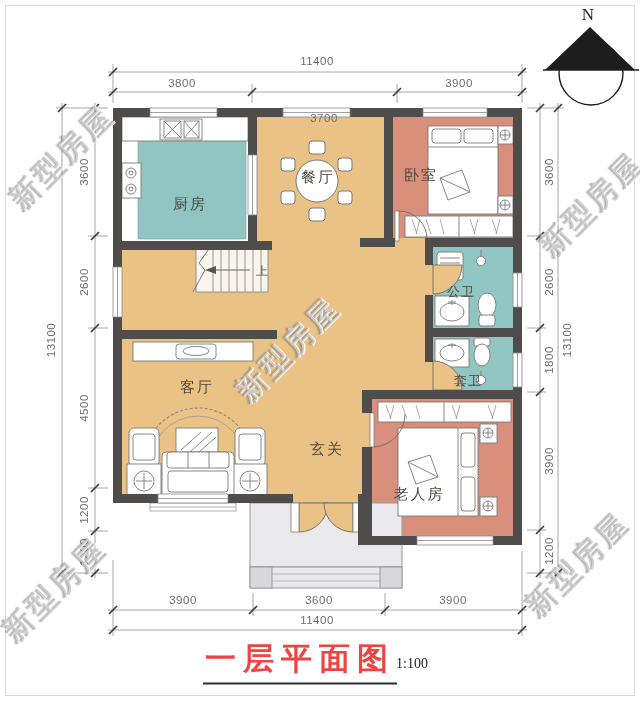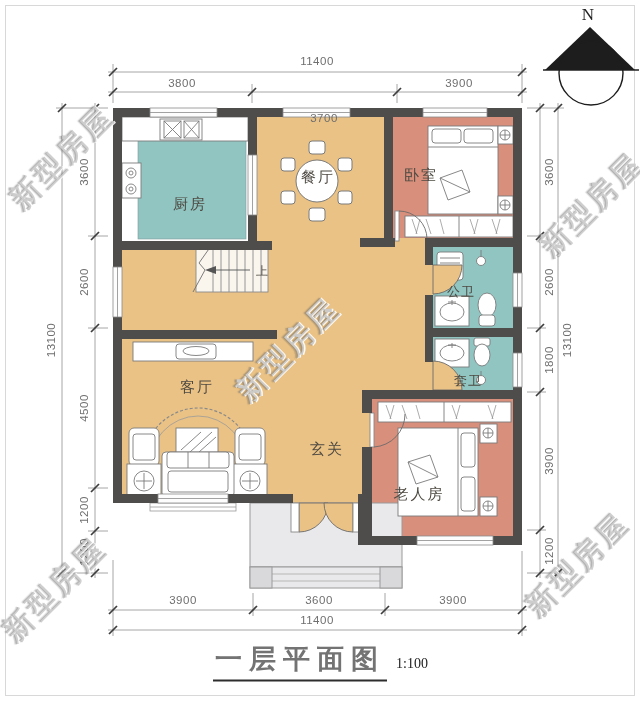--- a/index.html
+++ b/index.html
@@ -10,21 +10,21 @@
   .lbl{position:absolute;transform:translate(-50%,-50%);white-space:nowrap;
        font-family:"Liberation Serif",serif;font-size:15px;letter-spacing:2px;color:#4e4a42;}
   .lbl.sm{font-size:13px;letter-spacing:1px;}
   .lbl.xs{font-size:12px;letter-spacing:0;}
   .dim{position:absolute;transform:translate(-50%,-50%);white-space:nowrap;
        font-family:"Liberation Sans",sans-serif;font-size:11.5px;color:#6f6f6f;letter-spacing:0.5px;}
   .dim.v{transform:translate(-50%,-50%) rotate(-90deg);}
   .north-n{position:absolute;transform:translate(-50%,-50%);font-family:"Liberation Serif",serif;
        font-size:17px;color:#222;}
   .title{position:absolute;transform:translate(-50%,-50%);font-family:Liberation Serif, serif;
-       font-weight:bold;font-size:27px;letter-spacing:7px;color:#737373;
+       font-weight:bold;font-size:31px;letter-spacing:7px;color:#ef4444;
        border-bottom:2.5px solid #2d2d2d;padding:0 2px 3px 2px;white-space:nowrap;}
   .title-scale{position:absolute;transform:translate(-50%,-50%);font-family:"Liberation Serif",serif;
        font-size:14px;color:#222;white-space:nowrap;}
   .wm{position:absolute;transform:translate(-50%,-50%) rotate(-45deg);white-space:nowrap;
       font-family:"Liberation Serif",serif;font-weight:bold;font-size:30px;letter-spacing:3px;
       color:rgba(118,118,118,0.34);
       text-shadow:1px 1px 0 rgba(255,255,255,0.9),-1px -1px 1px rgba(80,80,80,0.25);
       pointer-events:none;}
 </style>
 </head>

